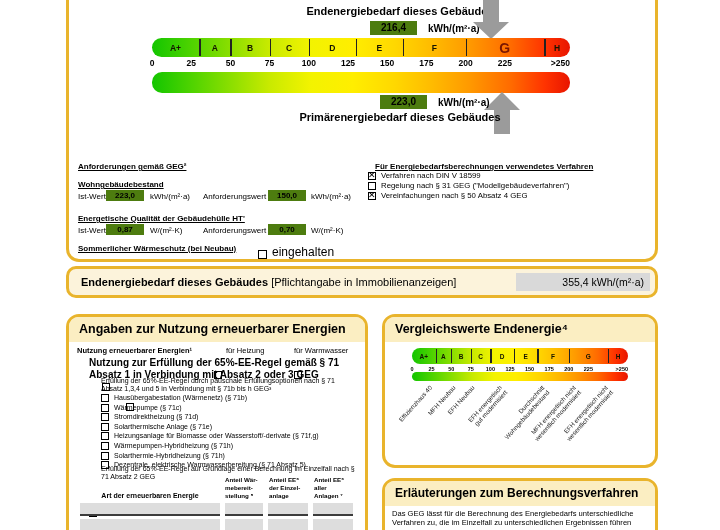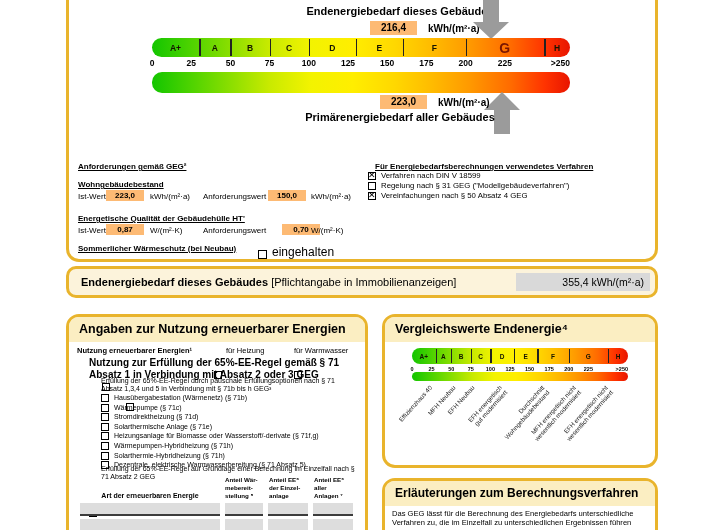--- a/index.html
+++ b/index.html
@@ -22,21 +22,21 @@
         background:linear-gradient(90deg,#13c500 0%,#52d400 10%,#93e000 20%,#c8ea00 28%,#f3f300 38%,
         #ffee00 48%,#ffd800 58%,#ffbb00 67%,#ff9900 76%,#ff6a00 86%,#ff3300 94%,#e81500 100%);}
   .slet{position:absolute;top:50%;transform:translate(-50%,-50%);font-weight:bold;font-size:8.5px;color:#141400;}
   .slet.cur{font-size:14px;color:#7a1600;}
   .sdiv{position:absolute;top:1px;bottom:1px;width:1.5px;background:#222;}
   .stick{position:absolute;font-weight:bold;font-size:8.5px;white-space:nowrap;}
   .mini .sbar{border-radius:8px;}
   .mini .slet{font-size:6.5px;}
   .mini .sdiv{width:1.2px;}
   .mini .stick{font-size:5.5px;}
-  .vbox{position:absolute;background:#fdba74;text-align:center;font-weight:bold;box-sizing:border-box;}
+  .vbox{position:absolute;background:#4d7c0f;text-align:center;font-weight:bold;box-sizing:border-box;}
   
   .cb{display:inline-block;width:7px;height:7px;border:1.2px solid #000;vertical-align:middle;
       position:relative;background:#fff;flex:none;}
   .cb.on::before{content:"\2715";position:absolute;left:-1px;top:-2px;font-size:9px;font-weight:bold;line-height:9px;}
   .sm .cb,.cb.sm{width:6px;height:6px;}
   .crow{position:absolute;display:flex;align-items:flex-start;gap:5px;white-space:nowrap;}
   .crow .lbl{line-height:1.15;}
   .pre{white-space:pre-line;}
   .vlabel{position:absolute;width:0;height:0;}
   .vlabel>span{position:absolute;right:0;top:0;display:block;width:max-content;
@@ -95,40 +95,40 @@
       <div class="stick" style="top: 58px; left: 570px; transform: translateX(-100%);">&gt;250</div>
       <div class="sbar" style="left: 152px; top: 72px; width: 418px; height: 21px;"></div>
     </div>
 
   <svg class="abs" style="left:482px;top:92px;" width="40" height="42">
     <polygon points="20,0 38,18 28,18 28,42 12,42 12,18 2,18" fill="#9B9B9B"></polygon>
   </svg>
 
   <div class="vbox" style="left:380px;top:95px;width:47px;height:14px;font-size:10px;line-height:14px;">223,0</div>
   <div class="abs b" style="left:438px;top:97px;font-size:10px;">kWh/(m²·a)</div>
-  <div class="abs b" style="left:240px;top:111px;width:320px;text-align:center;font-size:11px;">Primärenergiebedarf aller Gebäudes</div>
+  <div class="abs b" style="left:240px;top:111px;width:320px;text-align:center;font-size:11px;">Primärenergiebedarf dieses Gebäudes</div>
 
   
   <div class="abs b ul" style="left:78px;top:162px;font-size:8px;">Anforderungen gemäß GEG²</div>
   <div class="abs b ul" style="left:78px;top:180px;font-size:8px;">Wohngebäudebestand</div>
 
   <div class="abs" style="left:78px;top:192px;font-size:8px;">Ist-Wert</div>
   <div class="vbox" style="left:106px;top:190px;width:38px;height:11px;font-size:8px;line-height:11px;">223,0</div>
   <div class="abs" style="left:150px;top:192px;font-size:8px;">kWh/(m²·a)</div>
   <div class="abs" style="left:203px;top:192px;font-size:8px;">Anforderungswert</div>
   <div class="vbox" style="left:268px;top:190px;width:38px;height:11px;font-size:8px;line-height:11px;">150,0</div>
   <div class="abs" style="left:311px;top:192px;font-size:8px;">kWh/(m²·a)</div>
 
   <div class="abs b ul" style="left:78px;top:214px;font-size:8px;">Energetische Qualität der Gebäudehülle HT'</div>
 
   <div class="abs" style="left:78px;top:226px;font-size:8px;">Ist-Wert</div>
   <div class="vbox" style="left:106px;top:224px;width:38px;height:11px;font-size:8px;line-height:11px;">0,87</div>
   <div class="abs" style="left:150px;top:226px;font-size:8px;">W/(m²·K)</div>
   <div class="abs" style="left:203px;top:226px;font-size:8px;">Anforderungswert</div>
-  <div class="vbox" style="left:268px;top:224px;width:38px;height:11px;font-size:8px;line-height:11px;margin-left:14px;">0,70</div>
+  <div class="vbox" style="left:268px;top:224px;width:38px;height:11px;font-size:8px;line-height:11px;">0,70</div>
   <div class="abs" style="left:311px;top:226px;font-size:8px;">W/(m²·K)</div>
 
   <div class="abs b ul" style="left:78px;top:244px;font-size:8px;">Sommerlicher Wärmeschutz (bei Neubau)</div>
   <span class="cb abs" style="left:258px;top:245px;"></span>
   <div class="abs" style="left:272px;top:245px;font-size:12px;text-align:center;">eingehalten</div>
 
   
   <div class="abs b ul" style="left:368px;top:162px;font-size:8px;padding-left:7px;">Für Energiebedarfsberechnungen verwendetes Verfahren</div>
   <div id="verfahren-options">
       <div class="crow" style="left: 368px; top: 172px;">

